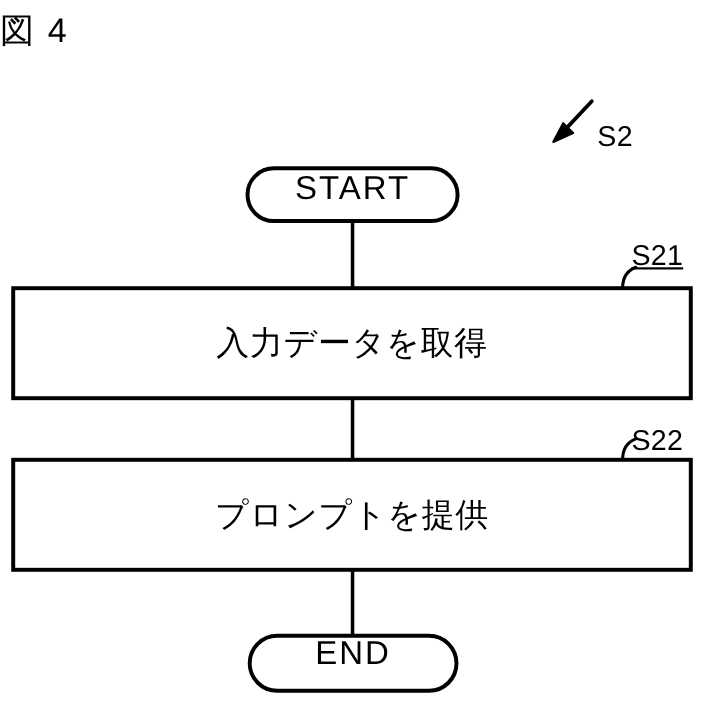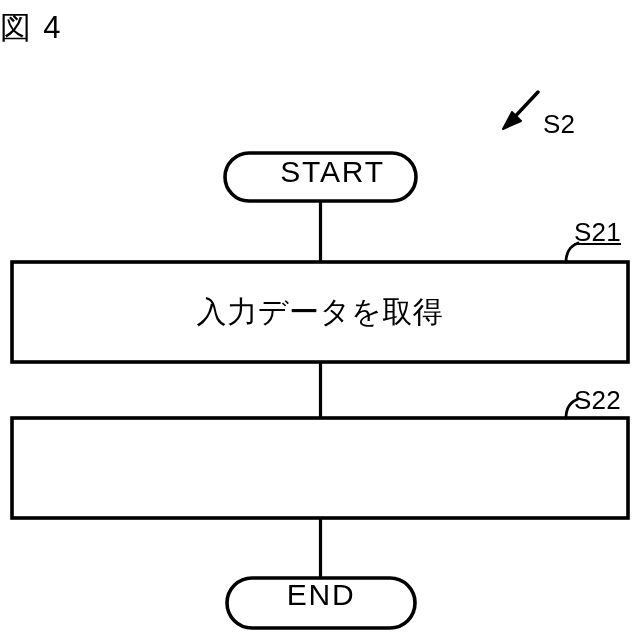--- a/index.html
+++ b/index.html
@@ -104,24 +104,25 @@
 
     <path d="M 566 418 C 566 408 570 402 578 399" fill="none" stroke="#000000" stroke-width="2.8" stroke-linecap="round"></path>
 
     <line x1="320.5" y1="518" x2="320.5" y2="578" stroke="#000000" stroke-width="3.2"></line>
 
     <rect x="227" y="578" width="188" height="50" rx="25" ry="25" fill="#ffffff" stroke="#000000" stroke-width="3.6"></rect>
   </svg>
 
   <div class="ref-label" style="left:543px; top:76px;margin-top:34px;">S2</div>
 
-  <div class="shape-label terminator-label" style="left:225px; top:153px; width:191px; height:38px;padding-left:12px;">START</div>
+  <div class="shape-label terminator-label" style="left:225px; top:153px; width:191px; height:38px;">START</div>
 
   <div class="ref-label" style="left:574px; top:218px;text-decoration:underline;">S21</div>
 
   <div class="shape-label process-label" style="left:12px; top:262px; width:616px; height:100px;">入力データを取得</div>
 
   <div class="ref-label" style="left:574px; top:374px;margin-top:12px;">S22</div>
 
+  <div class="shape-label process-label" style="left:12px; top:418px; width:616px; height:100px;">プロンプトを提供</div>
 
   <div class="shape-label terminator-label" style="left:227px; top:578px; width:188px; height:33px;">END</div>
 
 </div>
 
 </body></html>

